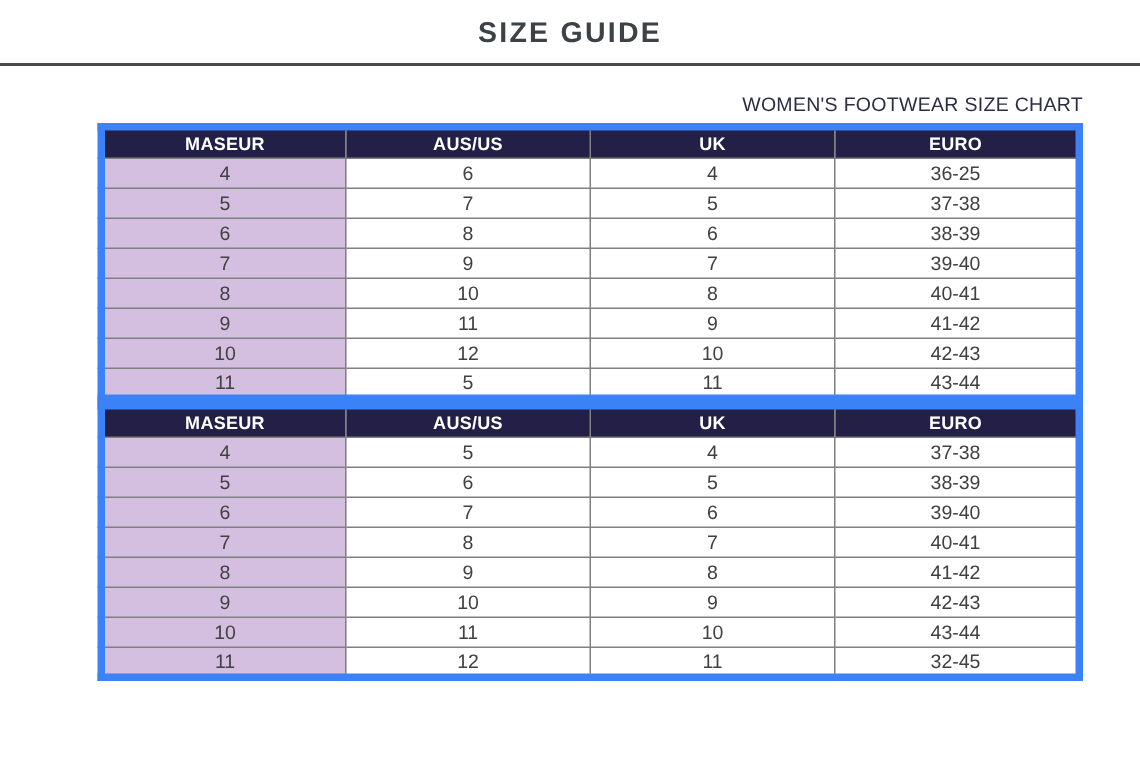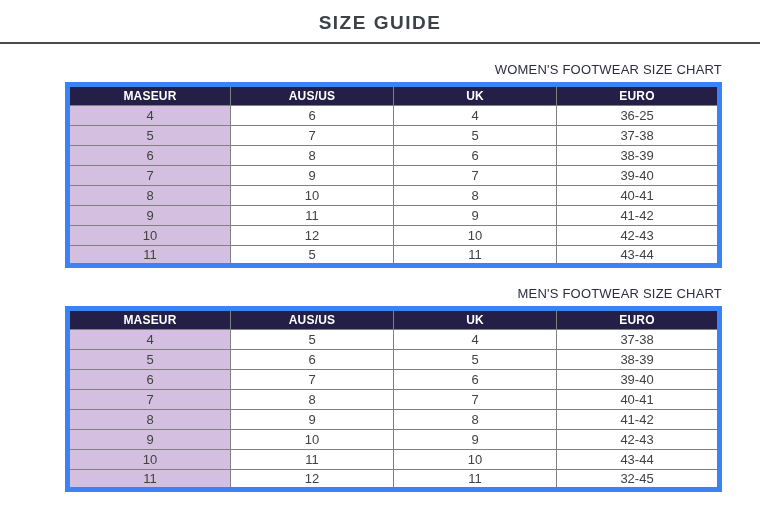--- a/index.html
+++ b/index.html
@@ -132,21 +132,20 @@
               <td class="first-col">11</td>
               <td>5</td>
               <td>11</td>
               <td>43-44</td>
             </tr>
           </tbody>
         </table>
     </section>
 
     <section class="chart-section">
-      <h2 class="table-title">MEN'S FOOTWEAR SIZE CHART</h2>
       <table class="size-table">
           <thead>
             <tr>
               <th>MASEUR</th>
               <th>AUS/US</th>
               <th>UK</th>
               <th>EURO</th>
             </tr>
           </thead>
           <tbody>

